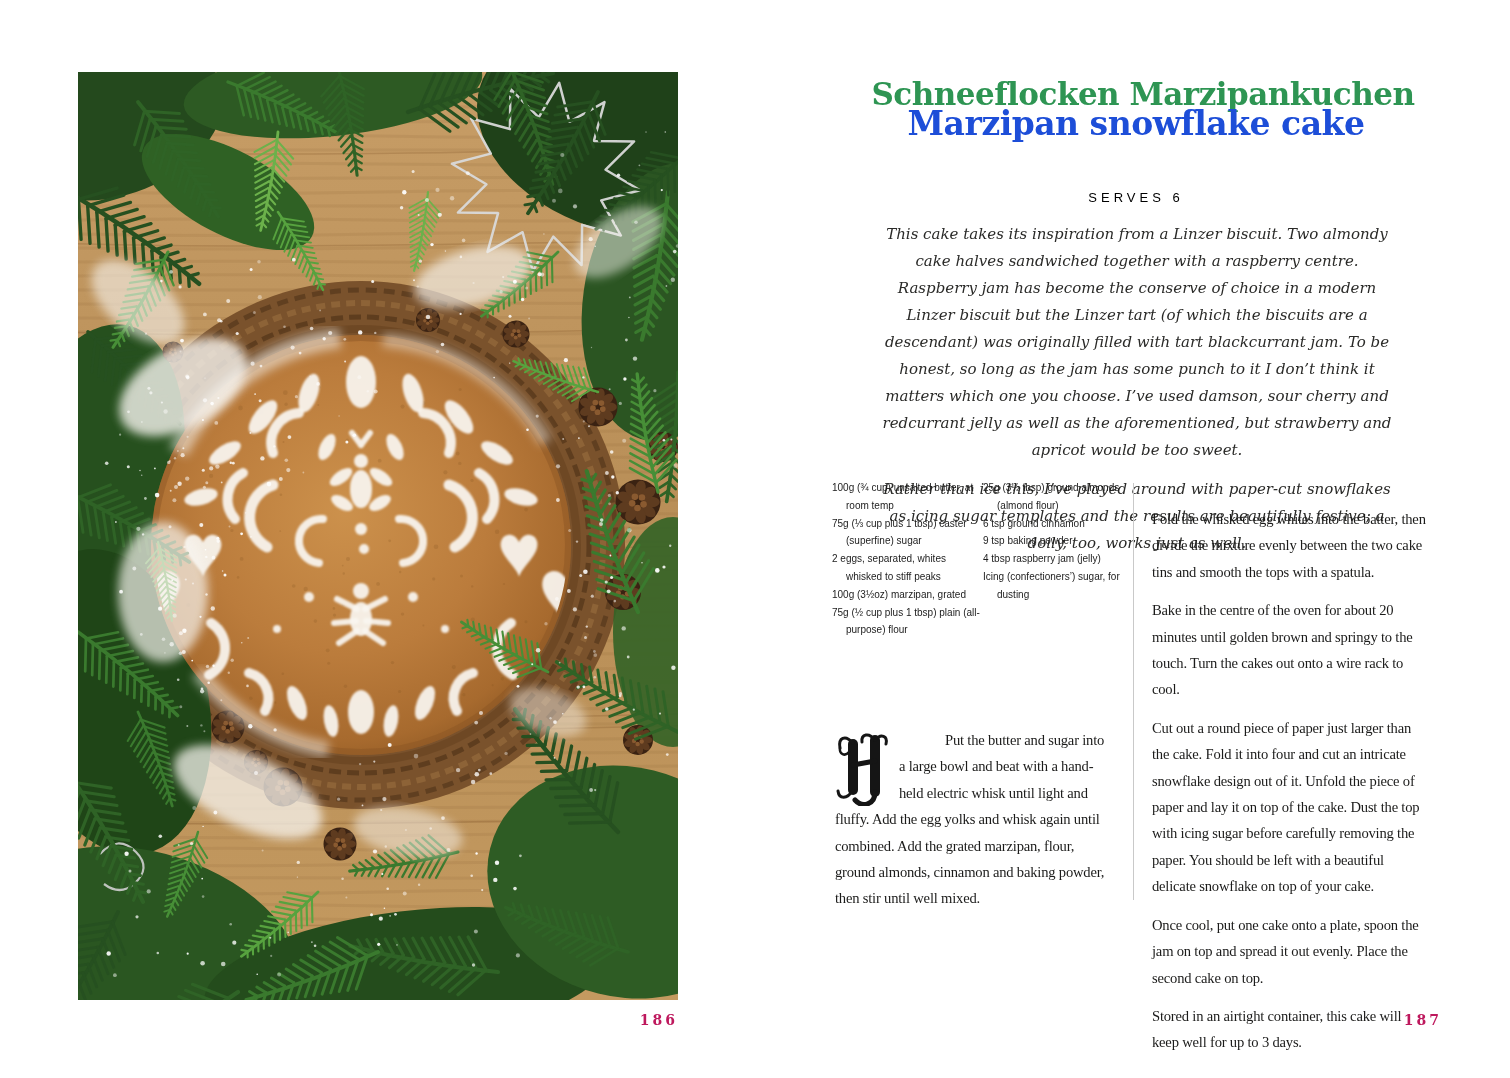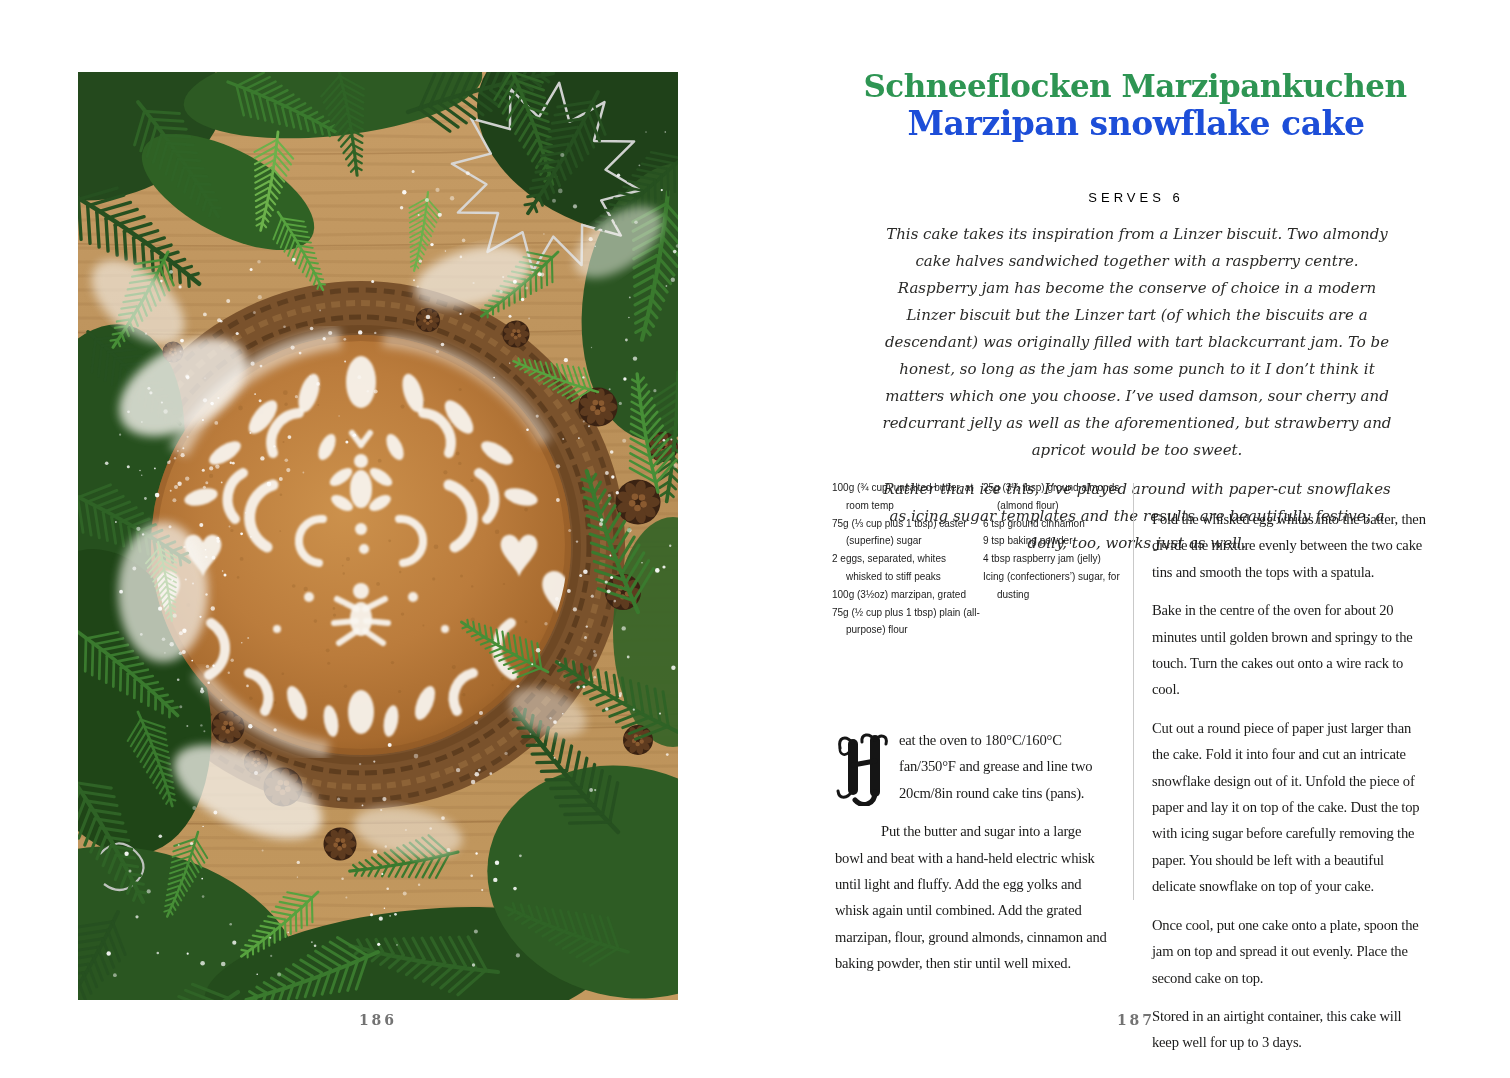--- a/index.html
+++ b/index.html
@@ -5,26 +5,26 @@
   html,body{margin:0;padding:0;background:#ffffff;}
   body{width:1510px;height:1078px;position:relative;font-family:"Liberation Serif",serif;color:#1d1d1b;}
   .spread{position:absolute;inset:0;background:#fff;overflow:hidden;}
   .page{position:absolute;top:0;height:1078px;}
   .page-left{left:0;width:755px;}
   .page-right{left:755px;width:755px;}
 
   .photo{position:absolute;left:78px;top:72px;width:600px;height:928px;margin:0;overflow:hidden;background:#b98f5c;}
   .photo svg{display:block;width:600px;height:928px;}
 
-  .pagenum{position:absolute;text-align:center;font-family:"DejaVu Serif",serif;font-weight:bold;
-           font-size:14px;letter-spacing:3px;color:#737373;}
+  .pagenum{position:absolute;text-align:right;font-family:"DejaVu Serif",serif;font-weight:bold;
+           font-size:14px;letter-spacing:3px;color:#be185d;}
   .pagenum-left{left:78px;width:600px;top:1012px;}
   .pagenum-right{left:75px;width:612px;top:1012px;}
 
-  .title-de{position:absolute;left:40px;width:680px;top:68px;margin:0;text-align:center;
+  .title-de{position:absolute;left:40px;width:680px;top:68px;margin:8px;text-align:center;
             font-family:"DejaVu Serif",serif;font-weight:bold;font-size:31px;line-height:36px;
             letter-spacing:-0.5px;color:#2e9553;}
   .title-en{position:absolute;left:75px;width:612px;top:104px;margin:0;text-align:center;
             font-family:"DejaVu Serif",serif;font-weight:bold;font-size:33px;line-height:40px;
             letter-spacing:-0.5px;color:#1d4ed8;}
   .serves{position:absolute;left:75px;width:612px;top:190px;text-align:center;
           font-family:"Liberation Sans",sans-serif;font-size:13px;letter-spacing:4px;color:#000000;}
 
   .intro{position:absolute;left:122px;width:518px;top:221px;text-align:center;
          font-family:"DejaVu Serif",serif;font-style:italic;font-size:15px;line-height:27px;color:#2a2a28;}
@@ -1947,21 +1947,20 @@
             <path d="M18 35 L40 31" stroke-width="5"></path>
             <path d="M18 13 C10 4 3 8 5 18" stroke-width="3"></path>
             <path d="M5 18 c -1 6 5 9 9 4" stroke-width="2.5"></path>
             <path d="M18 60 C12 70 4 69 3 61" stroke-width="3"></path>
             <path d="M40 62 C40 75 27 78 20 70" stroke-width="5"></path>
             <path d="M40 10 C34 2 26 4 27 12" stroke-width="3"></path>
             <path d="M40 10 C46 3 53 6 51 14" stroke-width="3"></path>
           </g>
         </svg>
       </span>
-      <p class="m1">eat the oven to 180°C/160°C fan/350°F and grease and line two 20cm/8in round cake tins (pans).</p>
       <p class="m2">Put the butter and sugar into a large bowl and beat with a hand-held electric whisk until light and fluffy. Add the egg yolks and whisk again until combined. Add the grated marzipan, flour, ground almonds, cinnamon and baking powder, then stir until well mixed.</p>
     </div>
 
     <div class="method method-right">
       <p>Fold the whisked egg whites into the batter, then divide the mixture evenly between the two cake tins and smooth the tops with a spatula.</p>
       <p>Bake in the centre of the oven for about 20 minutes until golden brown and springy to the touch. Turn the cakes out onto a wire rack to cool.</p>
       <p>Cut out a round piece of paper just larger than the cake. Fold it into four and cut an intricate snowflake design out of it. Unfold the piece of paper and lay it on top of the cake. Dust the top with icing sugar before carefully removing the paper. You should be left with a beautiful delicate snowflake on top of your cake.</p>
       <p>Once cool, put one cake onto a plate, spoon the jam on top and spread it out evenly. Place the second cake on top.</p>
       <p>Stored in an airtight container, this cake will keep well for up to 3 days.</p>
     </div>

